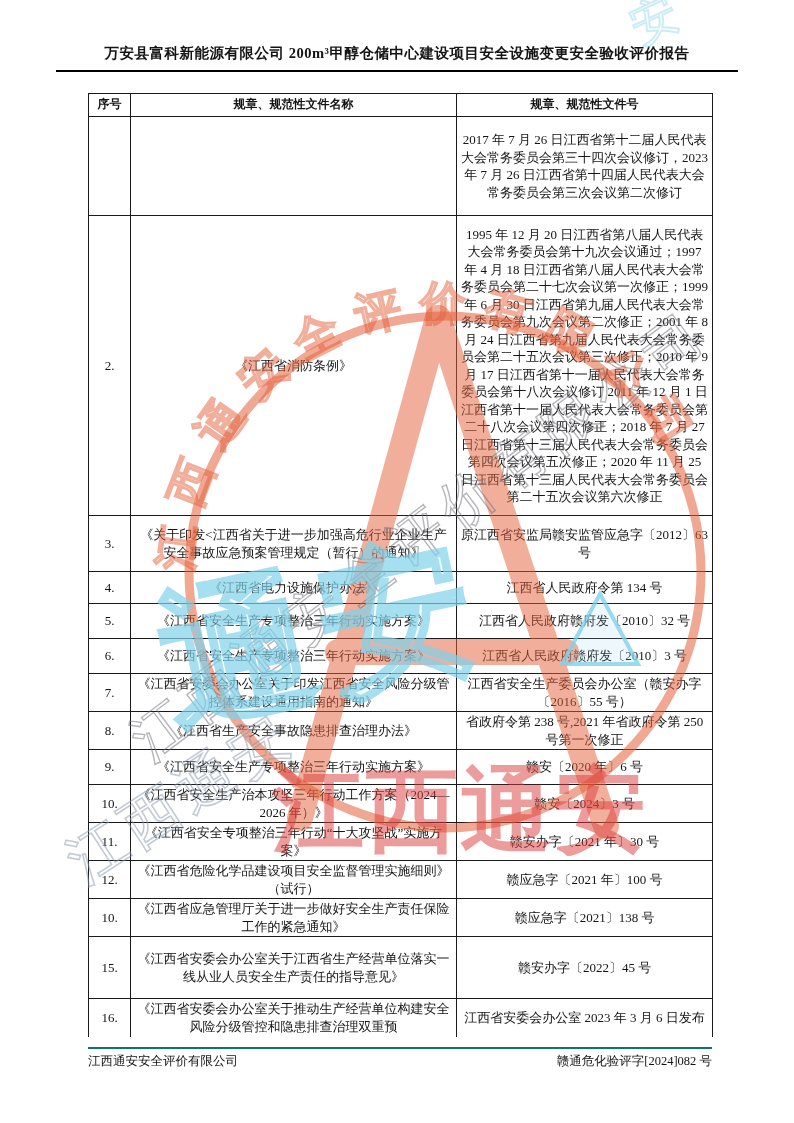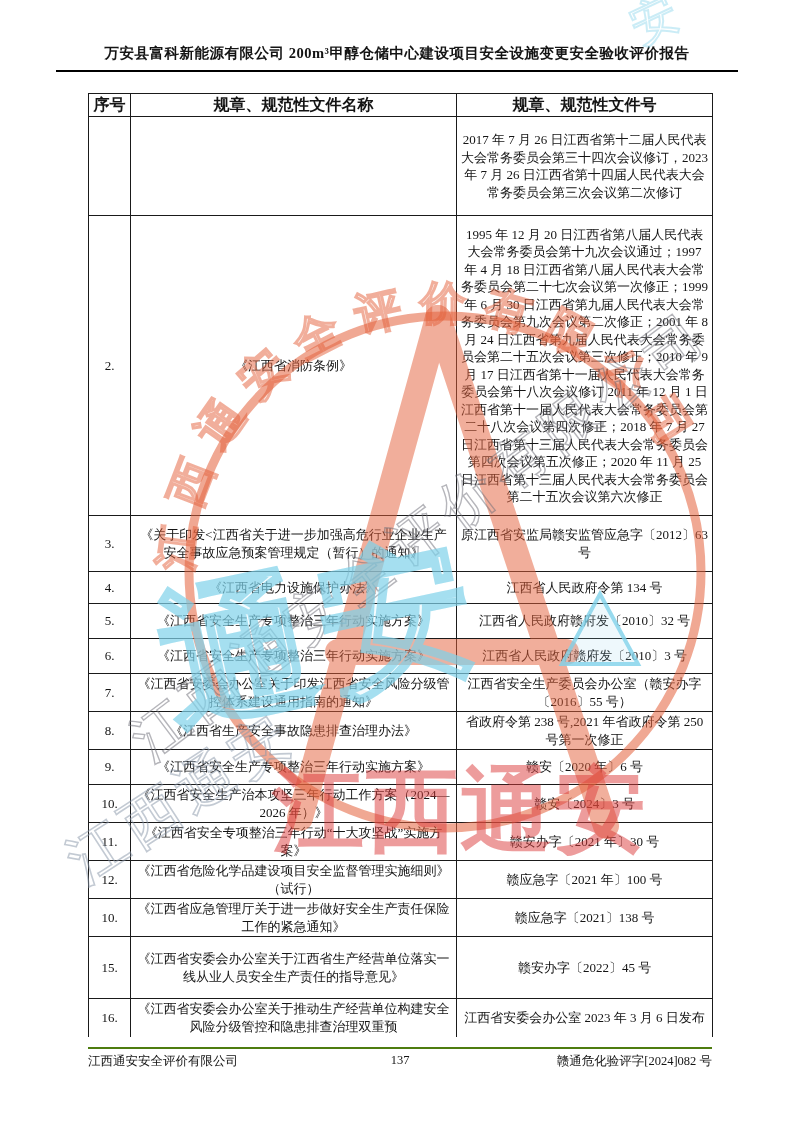--- a/index.html
+++ b/index.html
@@ -30,42 +30,42 @@
     font-size:13px;
     line-height:17.5px;
   }
   .reg-table th,.reg-table td{
     border:1px solid #1a1a1a;
     padding:1px 3px;
     text-align:center;
     vertical-align:middle;
     overflow:hidden;
   }
-  .reg-table th{font-weight:700;font-size:16px;}
+  .reg-table th{font-weight:700;font-size:12px;}
   .h-hdr{height:23px}
   .h-r0{height:99px}
   .h-r1{height:300px}
   .h-r2{height:56px}
   .h-r3{height:32px}
   .h-r4{height:35px}
   .h-r5{height:35px}
   .h-r6{height:35px}
   .h-r7{height:38px}
   .h-r8{height:35px}
   .h-r9{height:38px}
   .h-r10{height:37px}
   .h-r11{height:33px}
   .h-r12{height:34px}
   .h-r13{height:36px}
   .h-r14{height:62px}
   .h-r15{height:38px}
   tr.cut-row td{border-bottom:none;}
   .doc-footer{
     position:absolute;top:1047px;left:88px;width:624px;
-    border-top:2px solid #4d7c0f;
+    border-top:2px solid #0f766e;
     padding-top:4px;
     font-size:12.5px;
     display:flex;justify-content:space-between;align-items:baseline;
   }
   .footer-page{
     position:absolute;left:0;right:0;text-align:center;
   }
   .watermark{
     position:absolute;top:0;left:0;
     pointer-events:none;
@@ -168,21 +168,20 @@
       <tr class="h-r15 cut-row">
         <td>16.</td>
         <td>《江西省安委会办公室关于推动生产经营单位构建安全风险分级管控和隐患排查治理双重预</td>
         <td>江西省安委会办公室 2023 年 3 月 6 日发布</td>
       </tr>
     </tbody>
   </table>
 
   <div class="doc-footer">
     <span>江西通安安全评价有限公司</span>
-    <span class="footer-page">137</span>
     <span>赣通危化验评字[2024]082 号</span>
   </div>
 
   <svg class="watermark" width="794" height="1123" viewBox="0 0 794 1123">
     <circle cx="445" cy="572" r="256" fill="none" stroke="#E4603A" stroke-width="9" opacity="0.55"></circle>
     <g stroke="#E4603A" stroke-width="26" stroke-linecap="round" fill="none" opacity="0.5">
       <path d="M438,318 L300,818"></path>
       <path d="M438,318 L606,826"></path>
       <path d="M338,652 L566,652"></path>
     </g>

